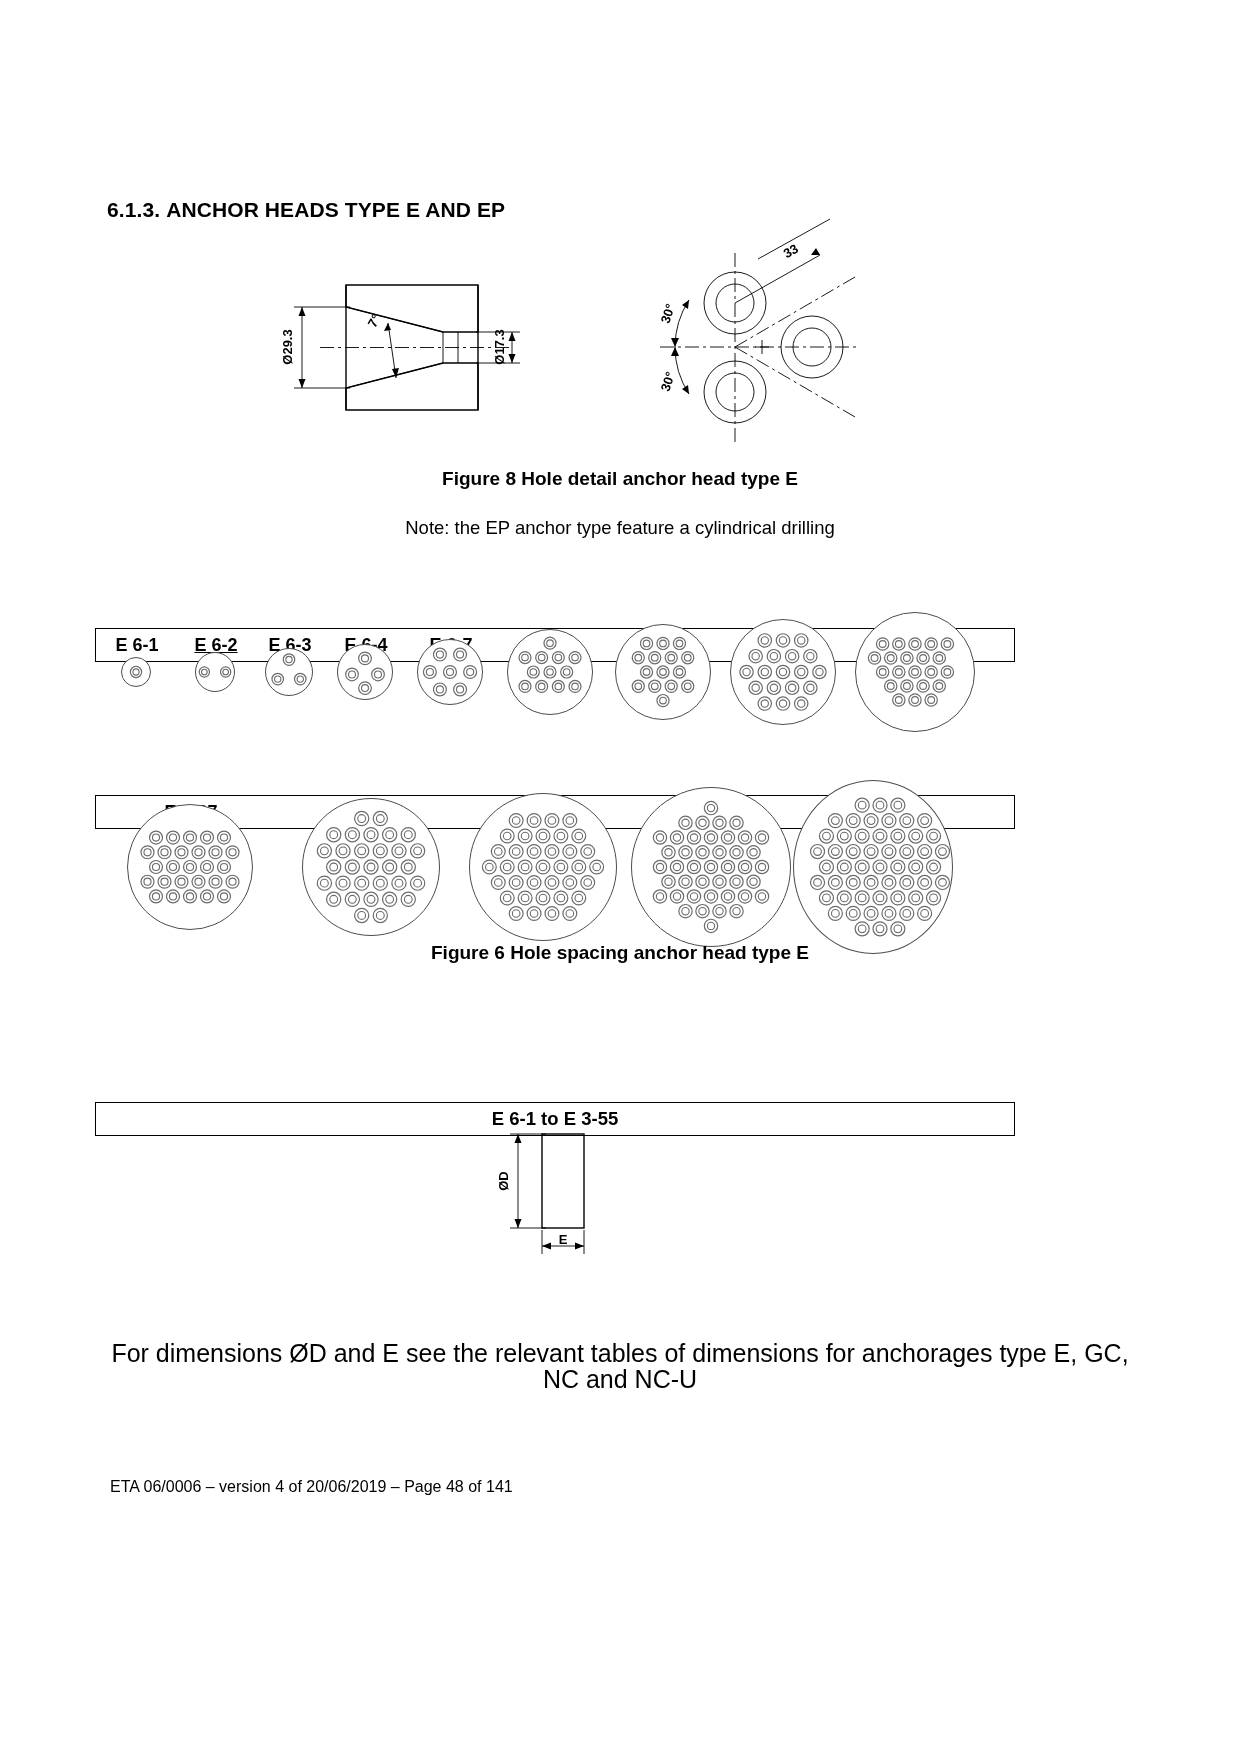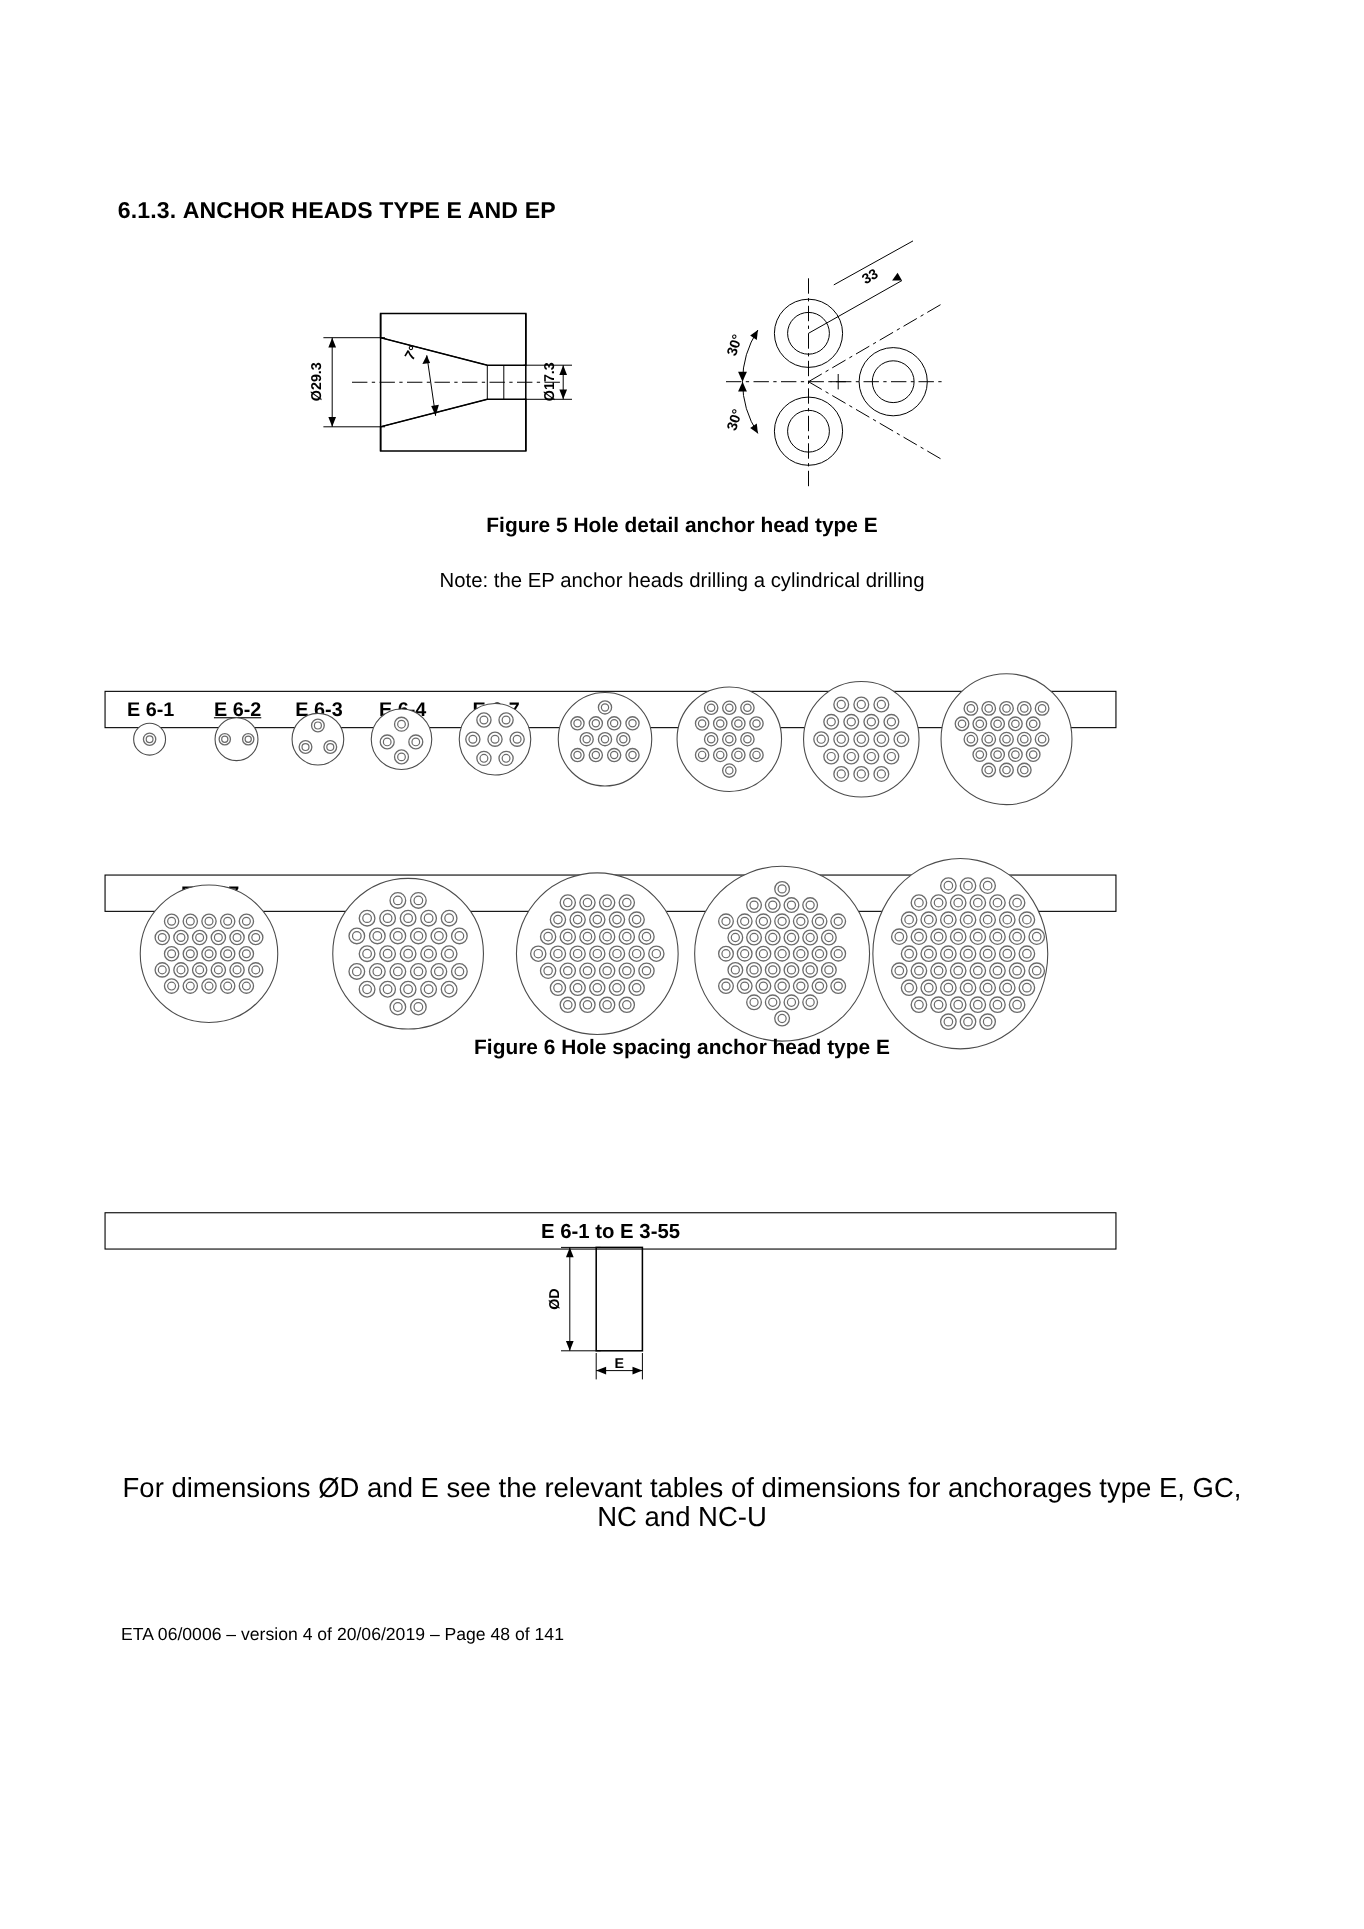--- a/index.html
+++ b/index.html
@@ -19,21 +19,21 @@
     position: absolute;
     inset: 0;
     width: 1240px;
     height: 1754px;
   }
 
   
   .section-heading {
     position: absolute;
     left: 107px;
-    top: 180px;
+    top: 198px;
     font-size: 21px;
     font-weight: bold;
     letter-spacing: 0.1px;
     white-space: nowrap;
   }
   .section-heading .num { margin-right: 6px; }
 
   
   .fig5-wrap {
     position: absolute;
@@ -242,22 +242,22 @@
         <text class="dim-text" x="22" y="148" transform="rotate(-72 22 148)" text-anchor="middle">30°</text>
 
         <line class="thin" x1="85" y1="68" x2="170" y2="20"></line>
         <line class="thin" x1="108" y1="24" x2="180" y2="-16"></line>
         <polygon points="170,20 161,20 166,13" fill="#000"></polygon>
         <text class="dim-text" x="143" y="20" transform="rotate(-30 143 20)" text-anchor="middle">33</text>
       </g>
     </svg>
   </div>
 
-  <div class="caption caption5">Figure 5 Hole detail anchor head type E</div>
-  <div class="note note5">Note: the EP anchor heads drilling a cylindrical drilling</div>
+  <div class="caption caption5">Figure 8 Hole detail anchor head type E</div>
+  <div class="note note5">Note: the EP anchor type feature a cylindrical drilling</div>
 
   <div class="band band1">
     <div class="band-row" id="band1-row">
         <div class="band-cell" style="width: 82px;">E 6-1</div>
         <div class="band-cell" style="width: 76px; text-decoration: underline;">E 6-2</div>
         <div class="band-cell" style="width: 72px;">E 6-3</div>
         <div class="band-cell" style="width: 80px;">E 6-4</div>
         <div class="band-cell" style="width: 90px;">E 6-7</div>
         <div class="band-cell" style="width: 110px;">E 6-12</div>
         <div class="band-cell" style="width: 116px;">E 6-15</div>

